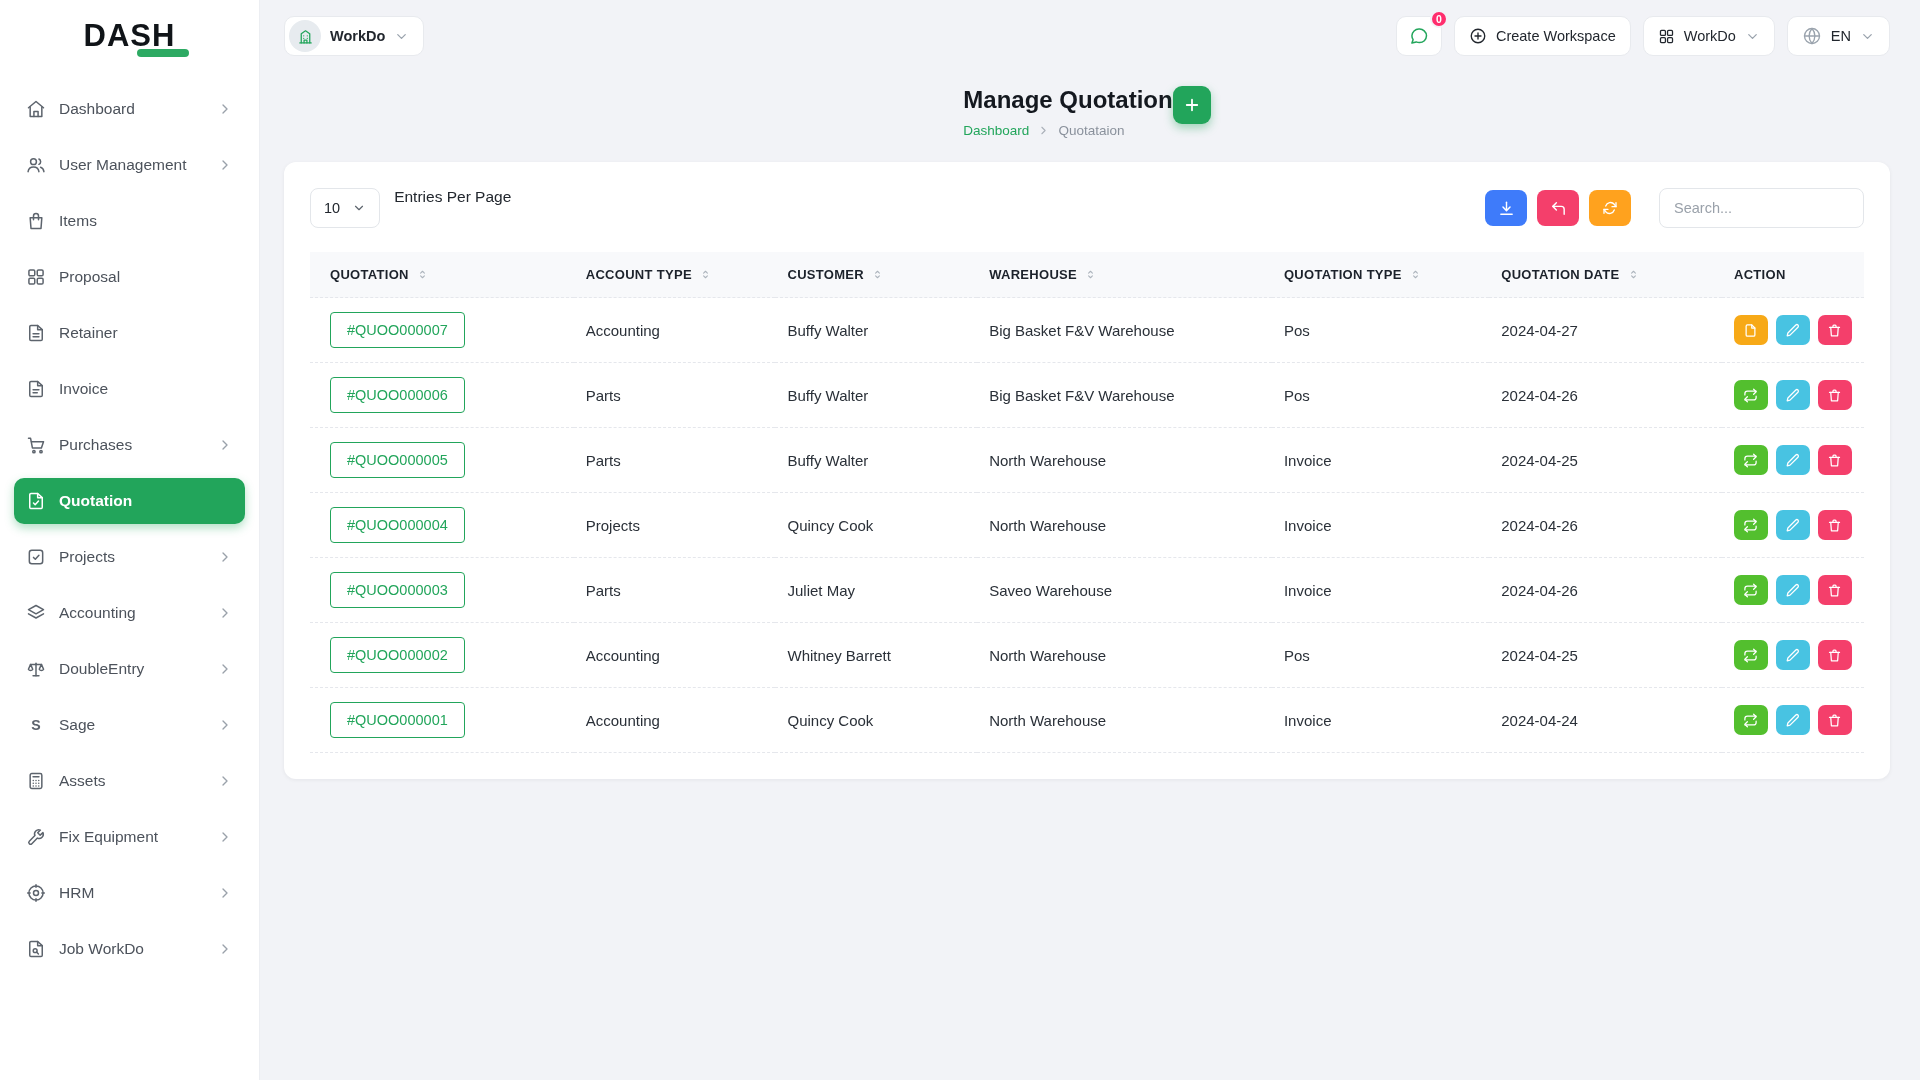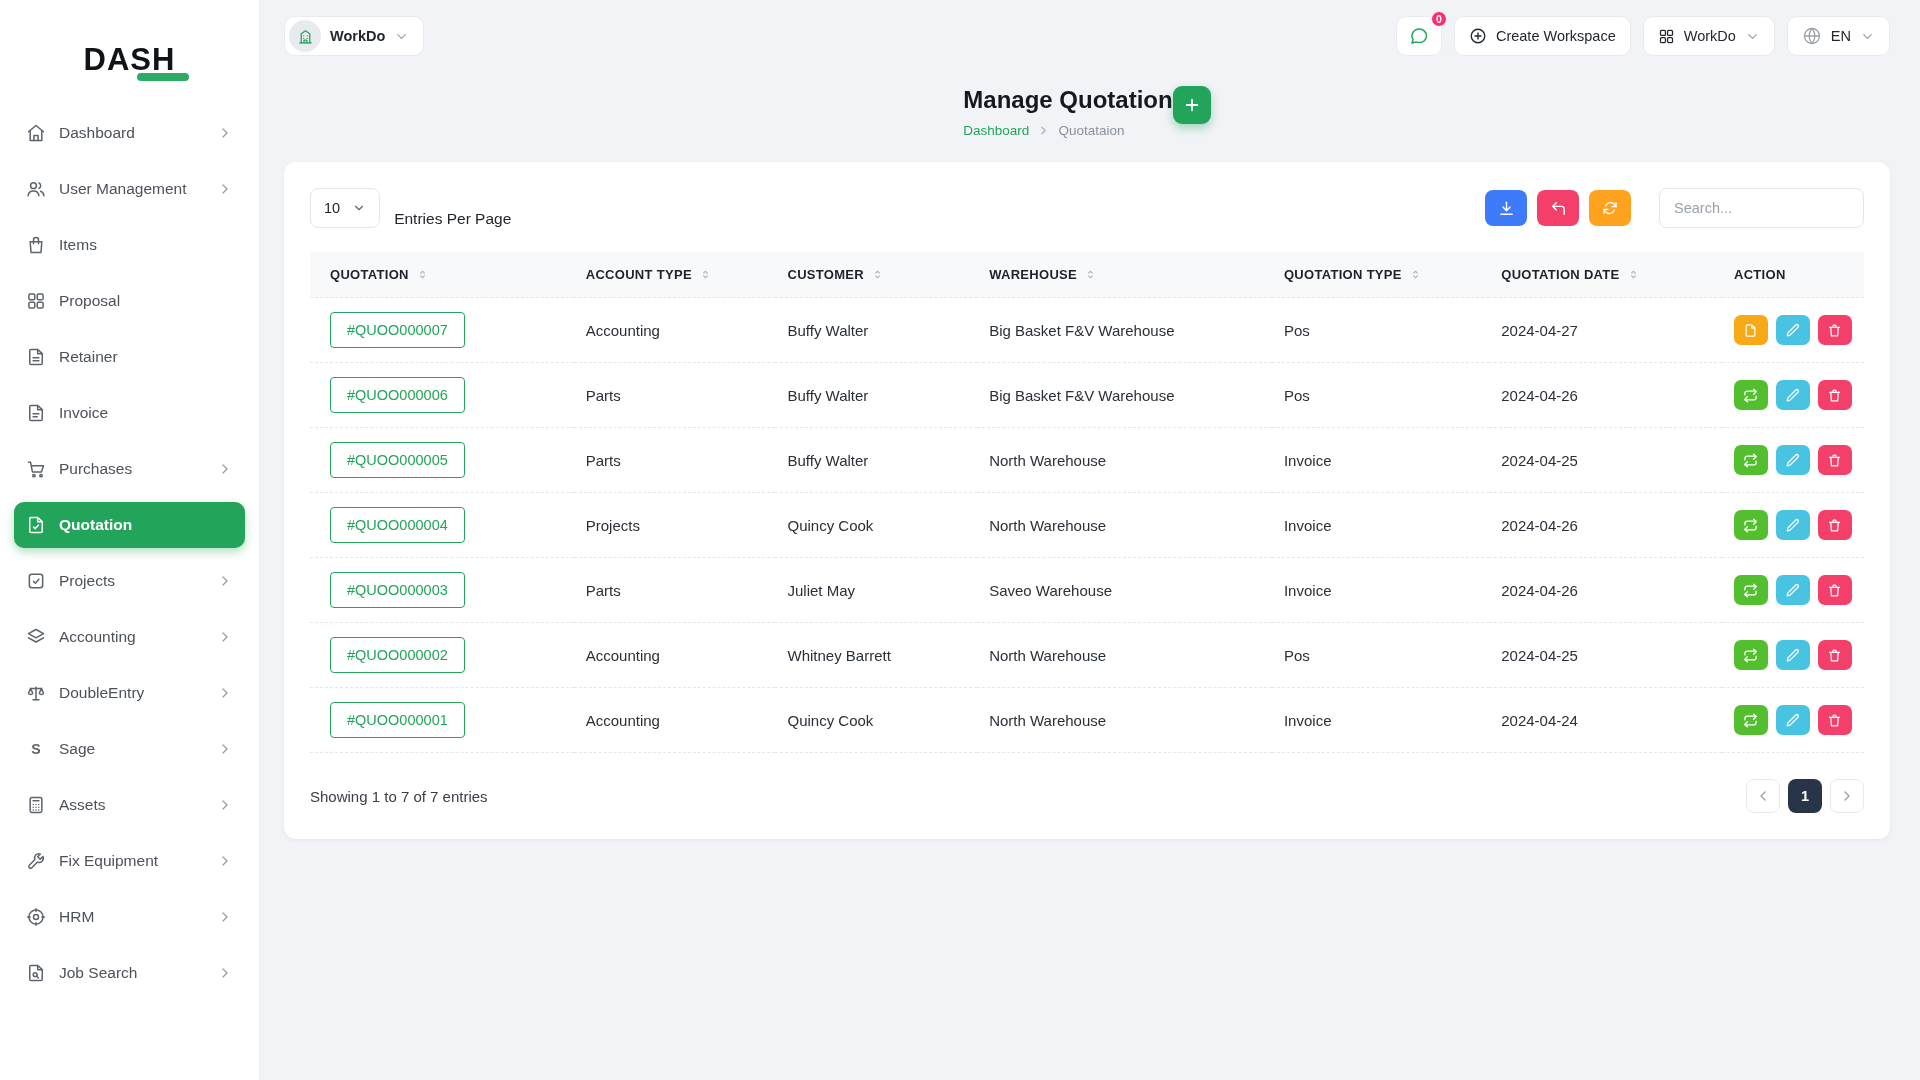--- a/index.html
+++ b/index.html
@@ -12,21 +12,21 @@
   }
   svg { display:block; }
 
   .app { display:flex; width:1920px; height:1080px; }
 
   
   .sidebar {
     width:260px; flex-shrink:0; background:#fff; height:1080px;
     border-right:1px solid #eceef2; overflow:hidden;
   }
-  .logo-row { height:72px; display:flex; align-items:center; justify-content:center;margin-top:24px; }
+  .logo-row { height:72px; display:flex; align-items:center; justify-content:center; }
   .logo { position:relative; font-size:31px; font-weight:800; letter-spacing:1px; color:#101418; }
   .logo-dash {
     position:absolute; right:-14px; top:13px; width:52px; height:8px;
     background: var(--primary); border-radius:4px; opacity:.95;
   }
   .nav { padding:14px 14px 0 14px; }
   .nav-item {
     height:46px; margin-bottom:10px; border-radius:10px;
     display:flex; align-items:center; gap:13px; padding:0 12px;
     color:#4c525b; font-size:15.5px; font-weight:500; cursor:pointer;
@@ -76,21 +76,21 @@
     width:38px; height:38px; border-radius:9px; background:var(--primary); border:none;
     color:#fff; display:flex; align-items:center; justify-content:center; cursor:pointer;
     box-shadow:0 4px 10px rgba(34,165,91,.4);
   }
 
   
   .card {
     background:#fff; border-radius:12px; margin-top:24px; padding:26px;
     box-shadow:0 1px 4px rgba(16,24,40,.06);
   }
-  .toolbar { display:flex; align-items:flex-end; }
+  .toolbar { display:flex; align-items:flex-start; }
   .select-box {
     display:flex; align-items:center; gap:12px; height:40px; padding:0 13px;
     border:1px solid #e3e6ea; border-radius:8px; font-size:14.5px; color:#22272e;
     cursor:pointer; background:#fff;
   }
   .toolbar-label { margin-left:14px; font-size:15.5px; color:#22272e; }
   .toolbar-right { margin-left:auto; display:flex; align-items:center; gap:10px;padding-left:15px; }
   .tool-btn {
     width:42px; height:36px; border:none; border-radius:8px; color:#fff;
     display:flex; align-items:center; justify-content:center; cursor:pointer;
@@ -477,21 +477,21 @@
       <svg class="chev" width="16" height="16" fill="none" stroke="currentColor" stroke-width="2" stroke-linecap="round" stroke-linejoin="round">
             <use href="#i-chevron-right"></use>
           </svg>
     </div>
 
 
     <div class="nav-item">
       <svg class="nicon" width="20" height="20" fill="none" stroke="currentColor" stroke-width="1.8" stroke-linecap="round" stroke-linejoin="round">
             <use href="#i-jobsearch"></use>
           </svg>
-      <span class="nav-label">Job Search</span>
+      <span class="nav-label">Job WorkDo</span>
       <svg class="chev" width="16" height="16" fill="none" stroke="currentColor" stroke-width="2" stroke-linecap="round" stroke-linejoin="round">
             <use href="#i-chevron-right"></use>
           </svg>
     </div>
   </nav>
   </aside>
 
   <div class="main">
 
     <header class="topbar">
@@ -853,32 +853,16 @@
                   <svg width="15" height="15" fill="none" stroke="currentColor" stroke-width="2" stroke-linecap="round" stroke-linejoin="round">
                         <use href="#i-trash"></use>
                       </svg>
                 </button>
               </div>
             </td>
           </tr>
         </tbody>
         </table>
 
-        <div class="table-footer">
-          <span class="showing">Showing 1 to 7 of 7 entries</span>
-          <div class="pagination">
-            <button class="page-btn">
-              <svg width="16" height="16" fill="none" stroke="currentColor" stroke-width="2" stroke-linecap="round" stroke-linejoin="round">
-                  <use href="#i-chevron-left"></use>
-                </svg>
-            </button>
-            <button class="page-num">1</button>
-            <button class="page-btn">
-              <svg width="16" height="16" fill="none" stroke="currentColor" stroke-width="2" stroke-linecap="round" stroke-linejoin="round">
-                  <use href="#i-chevron-right"></use>
-                </svg>
-            </button>
-          </div>
-        </div>
       </div>
     </div>
   </div>
 </div>
 
 </body></html>

